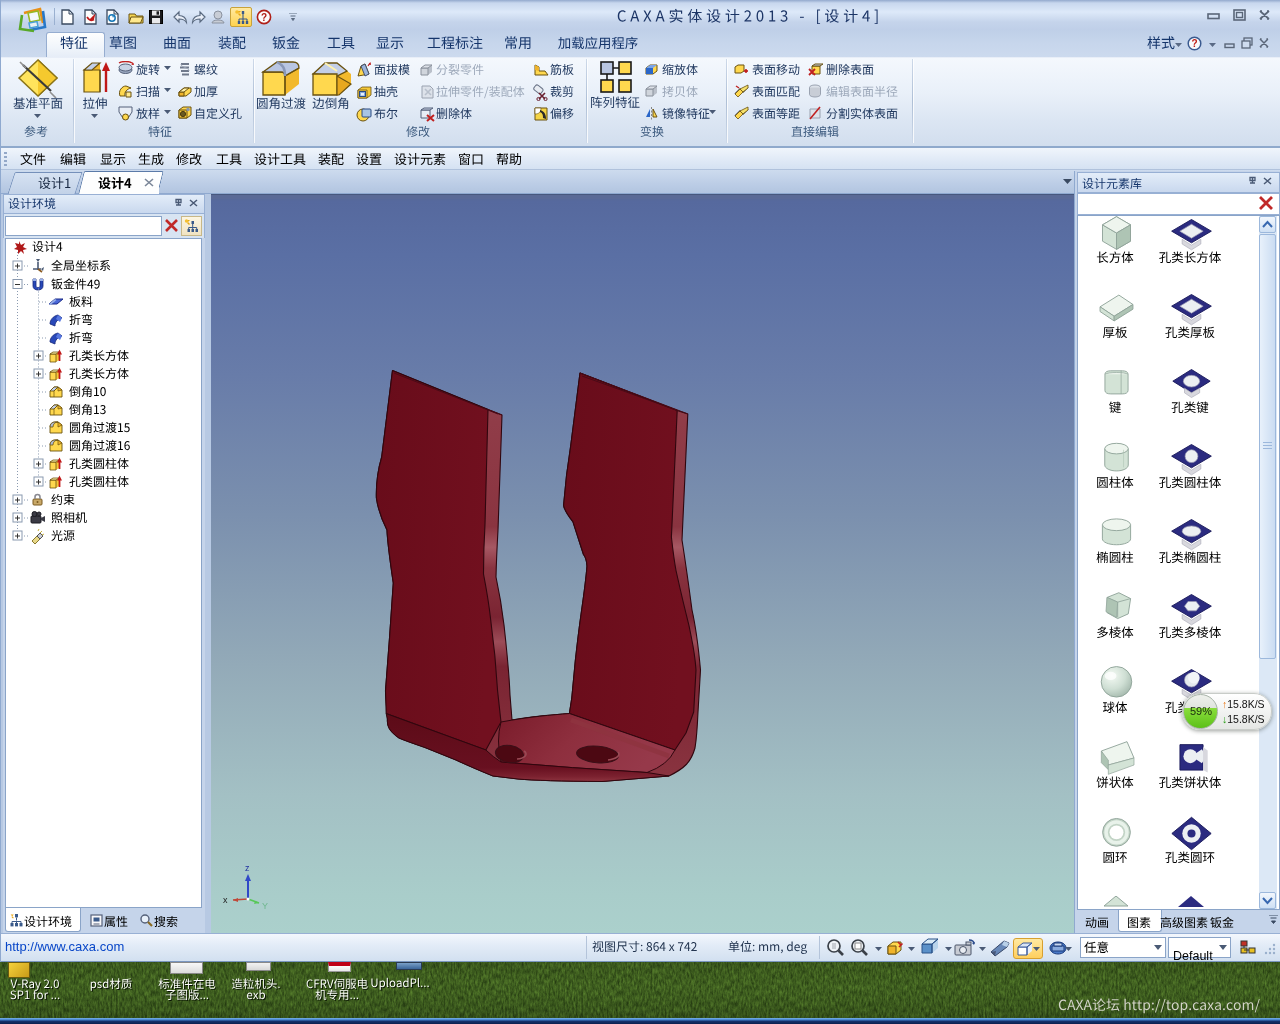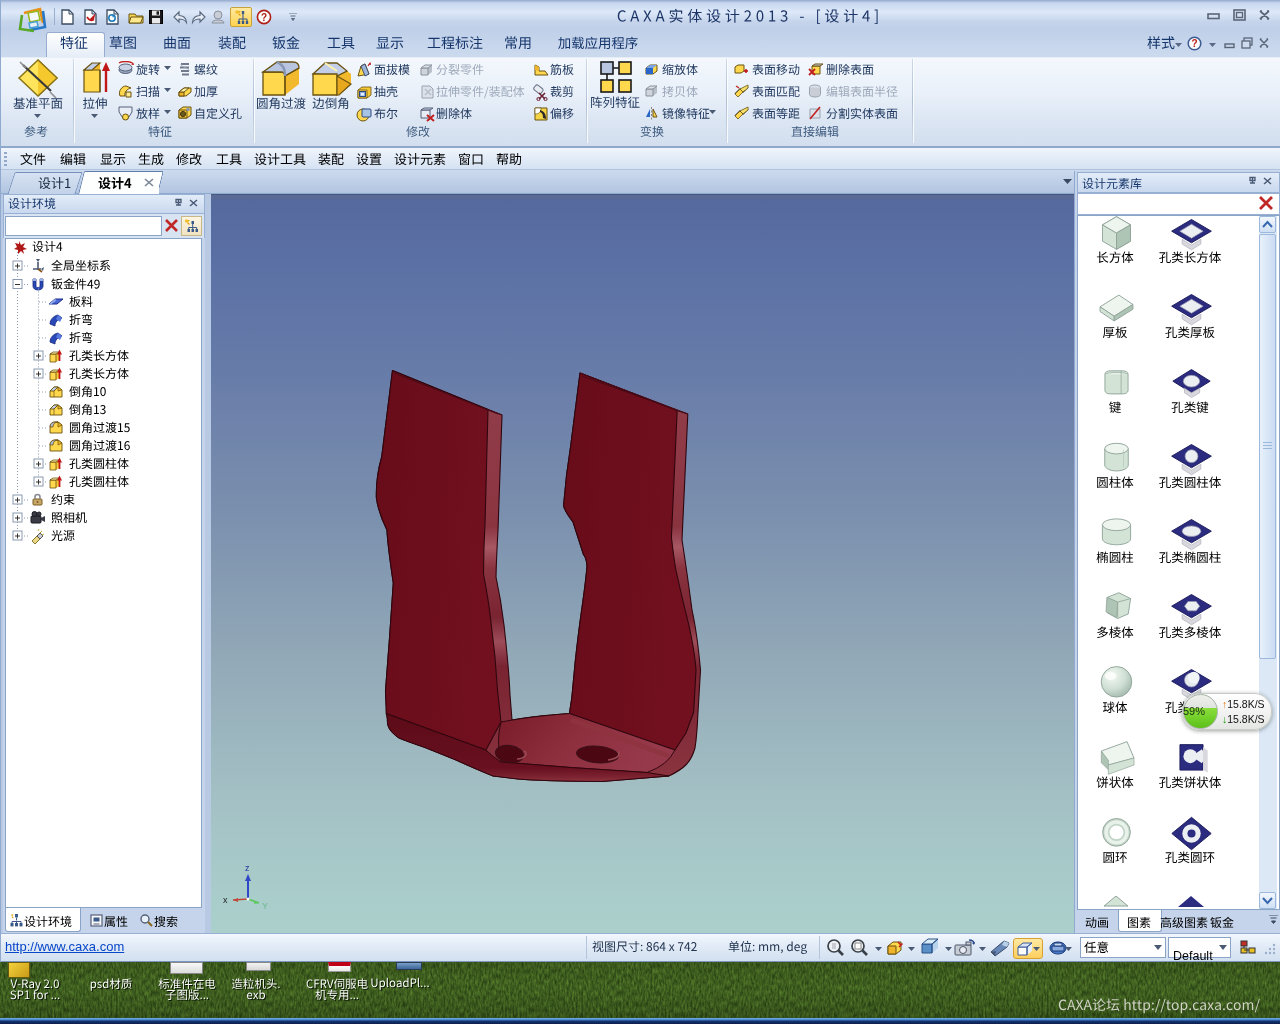--- a/index.html
+++ b/index.html
@@ -806,25 +806,25 @@
       <line x1="17.5" y1="497.5" x2="17.5" y2="502.5" stroke="#333"></line>
       <line x1="18" y1="518.0" x2="29" y2="518.0" stroke="#8a9ab0" stroke-dasharray="1 2"></line>
       <rect x="13" y="513.0" width="9" height="9" fill="#fff" stroke="#8a9ab0"></rect>
       <line x1="15" y1="518.0" x2="20" y2="518.0" stroke="#333"></line>
       <line x1="17.5" y1="515.5" x2="17.5" y2="520.5" stroke="#333"></line>
       <line x1="18" y1="536.0" x2="29" y2="536.0" stroke="#8a9ab0" stroke-dasharray="1 2"></line>
       <rect x="13" y="531.0" width="9" height="9" fill="#fff" stroke="#8a9ab0"></rect>
       <line x1="15" y1="536.0" x2="20" y2="536.0" stroke="#333"></line>
       <line x1="17.5" y1="533.5" x2="17.5" y2="538.5" stroke="#333"></line>
     </svg>
-    <div class="ab" style="left:5px;top:939px;font-size:13px;color:#0846c8;text-decoration:underline;z-index:40">http://www.caxa.com</div>
+    <div class="ab" style="left:5px;top:939px;font-size:13px;color:#0846c8;z-index:40">http://www.caxa.com</div>
     <div class="ab" style="left:1173px;top:949px;font-size:12.5px;color:#000;z-index:40">Default</div>
     <div class="ab" style="left:1182px;top:693px;width:90px;height:37px;border-radius:18px;z-index:60;background:linear-gradient(180deg,#ffffff,#e4e6e4);box-shadow:0 1px 4px rgba(30,40,30,.45);border:1px solid #c8ccc8"></div>
     <div class="ab" style="left:1183px;top:694px;width:35px;height:35px;border-radius:50%;z-index:61;background:linear-gradient(180deg,#eef0ec 0,#e0e4de 38%,#8ade3c 40%,#5cc018 100%);border:1px solid #a8b4a8"></div>
-    <div class="ab" style="left:1183px;top:694px;width:36px;height:35px;z-index:62;font-size:11px;color:#1a2a10;line-height:35px">59%</div>
+    <div class="ab" style="left:1183px;top:694px;width:36px;height:35px;z-index:62;font-size:11px;color:#1a2a10;text-align:center;line-height:35px">59%</div>
     <div class="ab" style="left:1222px;top:697px;z-index:62;font-size:10.5px;color:#111;line-height:14.5px"><span style="color:#e87818;font-weight:bold">↑</span>15.8K/S<br><span style="color:#2aa018;font-weight:bold">↓</span>15.8K/S</div>
     <svg id="cjk" width="1280" height="1024" viewBox="0 0 1280 1024" style="position:absolute;left:0;top:0;pointer-events:none;z-index:50">
       <defs>
         <path id="g0" d="M122 776C175 729 242 662 273 619L324 672C292 713 225 778 171 822ZM43 526V454H184V95C184 49 153 16 134 4C148 -11 168 -42 175 -60C190 -40 217 -20 395 112C386 127 374 155 368 175L257 94V526ZM491 804V693C491 619 469 536 337 476C351 464 377 435 386 420C530 489 562 597 562 691V734H739V573C739 497 753 469 823 469C834 469 883 469 898 469C918 469 939 470 951 474C948 491 946 520 944 539C932 536 911 534 897 534C884 534 839 534 828 534C812 534 810 543 810 572V804ZM805 328C769 248 715 182 649 129C582 184 529 251 493 328ZM384 398V328H436L422 323C462 231 519 151 590 86C515 38 429 5 341 -15C355 -31 371 -61 377 -80C474 -54 566 -16 647 39C723 -17 814 -58 917 -83C926 -62 947 -32 963 -16C867 4 781 39 708 86C793 160 861 256 901 381L855 401L842 398Z"></path>
         <path id="g1" d="M137 775C193 728 263 660 295 617L346 673C312 714 241 778 186 823ZM46 526V452H205V93C205 50 174 20 155 8C169 -7 189 -41 196 -61C212 -40 240 -18 429 116C421 130 409 162 404 182L281 98V526ZM626 837V508H372V431H626V-80H705V431H959V508H705V837Z"></path>
         <path id="g2" d="M340 0H426V202H524V275H426V733H325L20 262V202H340ZM340 275H115L282 525C303 561 323 598 341 633H345C343 596 340 536 340 500Z"></path>
         <path id="g3" d="M493 851C392 692 209 545 26 462C45 446 67 421 78 401C118 421 158 444 197 469V404H461V248H203V181H461V16H76V-52H929V16H539V181H809V248H539V404H809V470C847 444 885 420 925 397C936 419 958 445 977 460C814 546 666 650 542 794L559 820ZM200 471C313 544 418 637 500 739C595 630 696 546 807 471Z"></path>
         <path id="g4" d="M153 788V549C153 386 141 156 28 -6C44 -15 76 -40 88 -54C173 68 207 231 220 377H836C825 121 813 25 791 2C782 -9 772 -11 754 -11C735 -11 686 -10 633 -6C645 -26 653 -55 654 -76C708 -80 760 -80 788 -77C819 -74 838 -67 857 -45C887 -9 899 103 912 409C913 420 913 444 913 444H225L227 530H843V788ZM227 723H768V595H227ZM308 298V-19H378V39H690V298ZM378 236H620V101H378Z"></path>
         <path id="g5" d="M734 791C703 636 637 505 536 424V828H460V294H125V222H460V30H53V-41H950V30H536V222H881V294H536V413C553 400 577 377 588 365C642 411 687 470 724 540C789 475 859 398 895 347L948 401C907 455 824 539 755 605C777 658 795 716 808 778ZM244 794C210 625 143 483 37 395C54 383 84 357 96 342C155 396 204 466 243 548C295 494 351 432 380 391L432 445C398 490 329 560 272 616C291 667 307 723 319 782Z"></path>
         <path id="g6" d="M466 764V693H902V764ZM779 325C826 225 873 95 888 16L957 41C940 120 892 247 843 345ZM491 342C465 236 420 129 364 57C381 49 411 28 425 18C479 94 529 211 560 327ZM422 525V454H636V18C636 5 632 1 617 0C604 0 557 -1 505 1C515 -22 526 -54 529 -76C599 -76 645 -74 674 -62C703 -49 712 -26 712 17V454H956V525ZM202 840V628H49V558H186C153 434 88 290 24 215C38 196 58 165 66 145C116 209 165 314 202 422V-79H277V444C311 395 351 333 368 301L412 360C392 388 306 498 277 531V558H408V628H277V840Z"></path>

